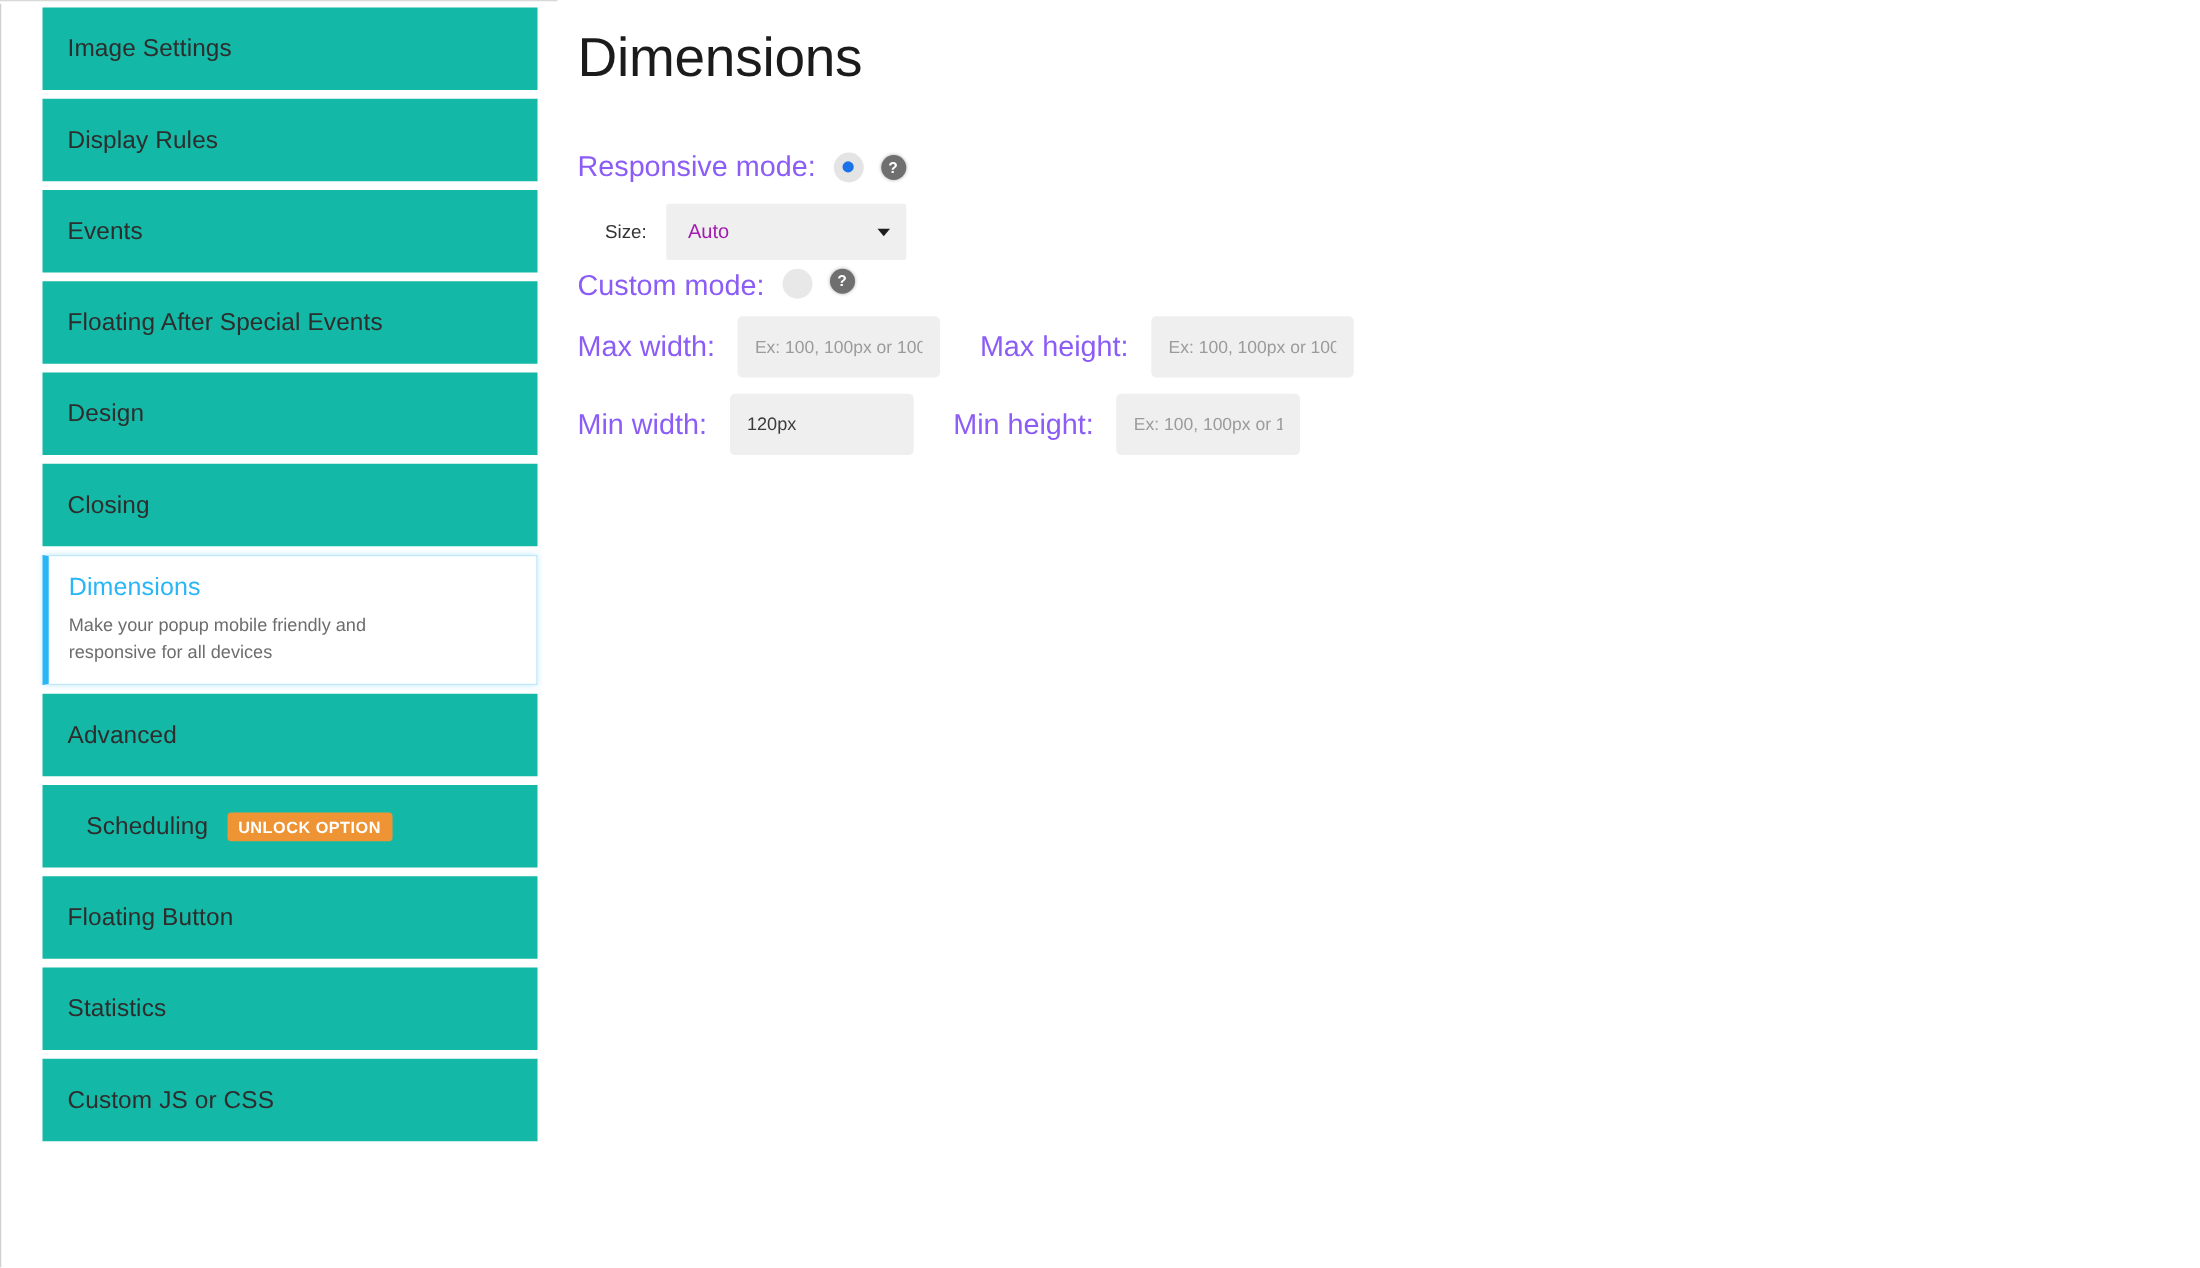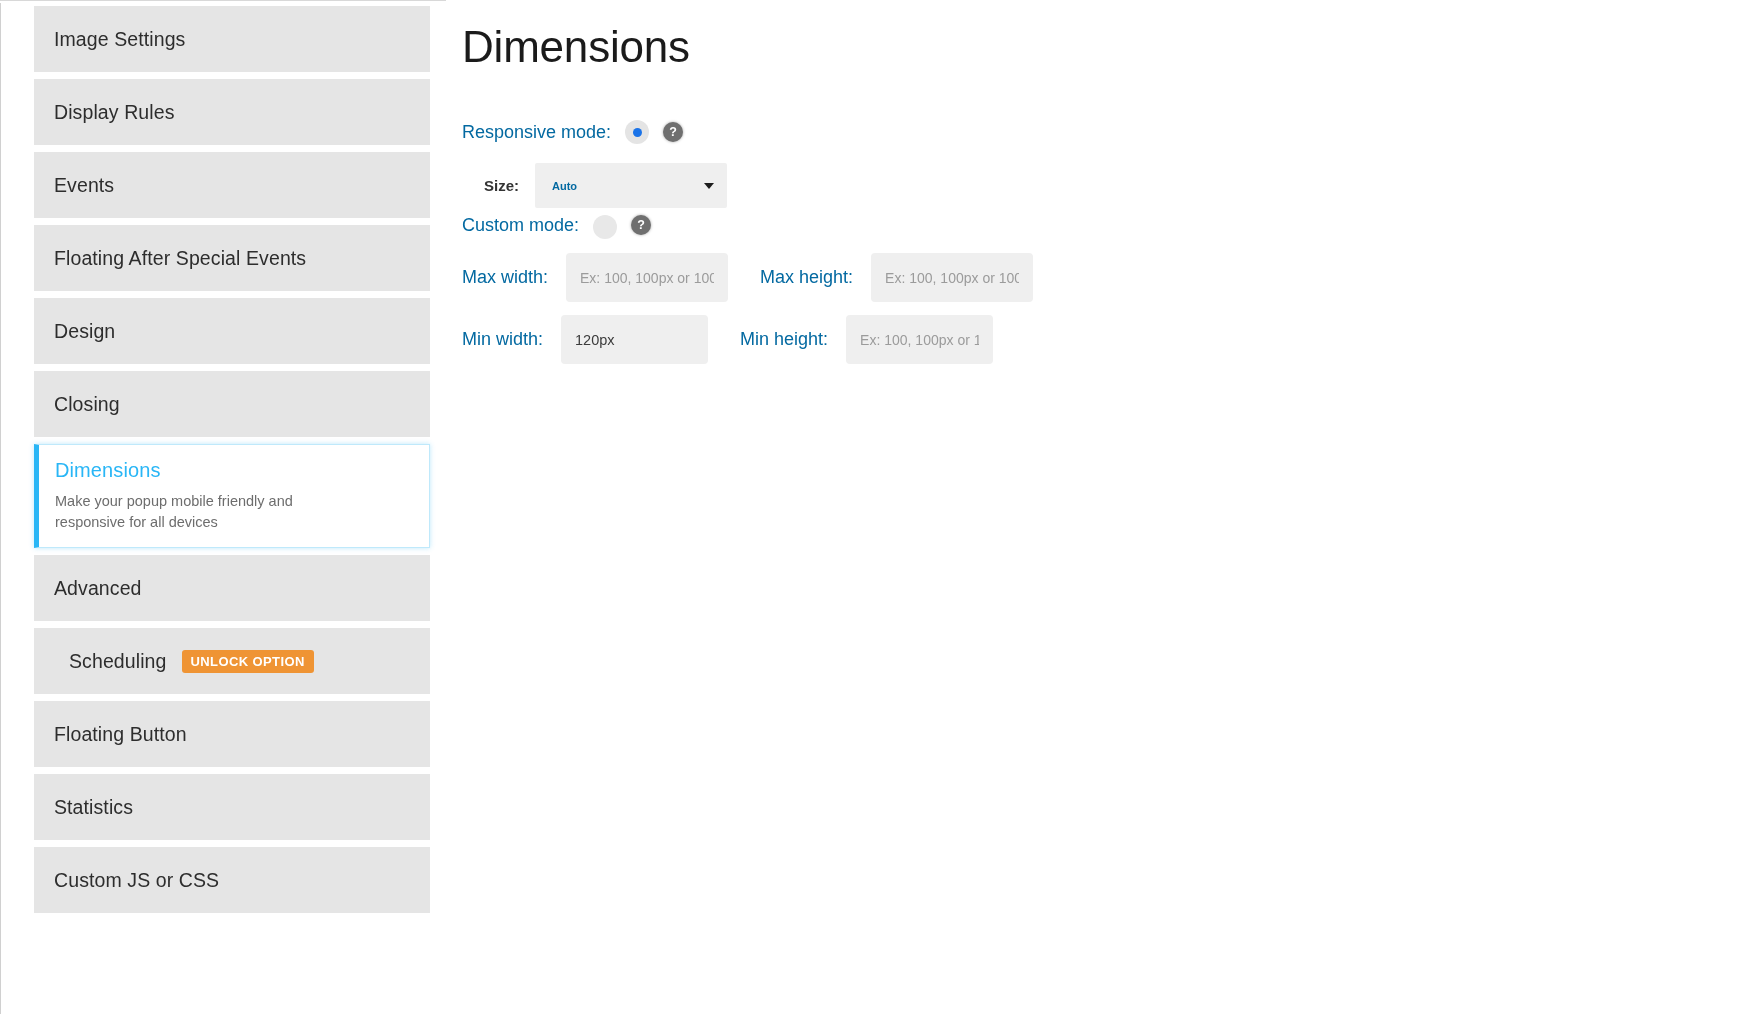--- a/index.html
+++ b/index.html
@@ -49,21 +49,21 @@
     position: absolute;
     top: 6px;
     left: 34px;
     width: 396px;
     height: 1008px;
   }
 
   .nav-item {
     position: relative;
     width: 396px;
-    background: #e5e5e5;
+    background: #14b8a6;
     margin-bottom: 7px;
     height: 66px;
     display: flex;
     align-items: center;
     padding-left: 20px;
     cursor: pointer;
   }
   .nav-item .nav-label {
     font-size: 19.5px;
     color: #2d2d2d;
@@ -135,22 +135,22 @@
   }
 
   .form {
     position: absolute;
     top: 120px;
     left: 16px;
     width: 1000px;
   }
 
   .label-main {
-    font-size: 18px;
-    color: #0369a1;
+    font-size: 23px;
+    color: #8b5cf6;
   }
 
   .label-sub {
     font-size: 15px;
     color: #333333;
   }
 
   
   .toggle {
     width: 24px;
@@ -195,22 +195,22 @@
     height: 45px;
     background: #efefef;
     border: none;
     border-radius: 2px;
     display: flex;
     align-items: center;
     padding-left: 17px;
     cursor: pointer;
   }
   .select-box .sel-value {
-    font-size: 11px;
-    color: #0369a1;
+    font-size: 16px;
+    color: #a21caf;
   }
   .select-arrow {
     position: absolute;
     right: 13px;
     top: 50%;
     transform: translateY(-50%);
     width: 0; height: 0;
     border-left: 5.5px solid transparent;
     border-right: 5.5px solid transparent;
     border-top: 6.5px solid #1d1d1d;
@@ -241,21 +241,20 @@
     display: flex;
     align-items: center;
     gap: 14px;
   }
   .row-size {
     position: absolute;
     top: 43px; left: 22px;
     display: flex;
     align-items: center;
     gap: 16px;
-    font-weight: bold;
   }
   .row-custom {
     position: absolute;
     top: 95px; left: 0;
     display: flex;
     gap: 14px;
   }
   .row-max {
     position: absolute;
     top: 133px; left: 0;

